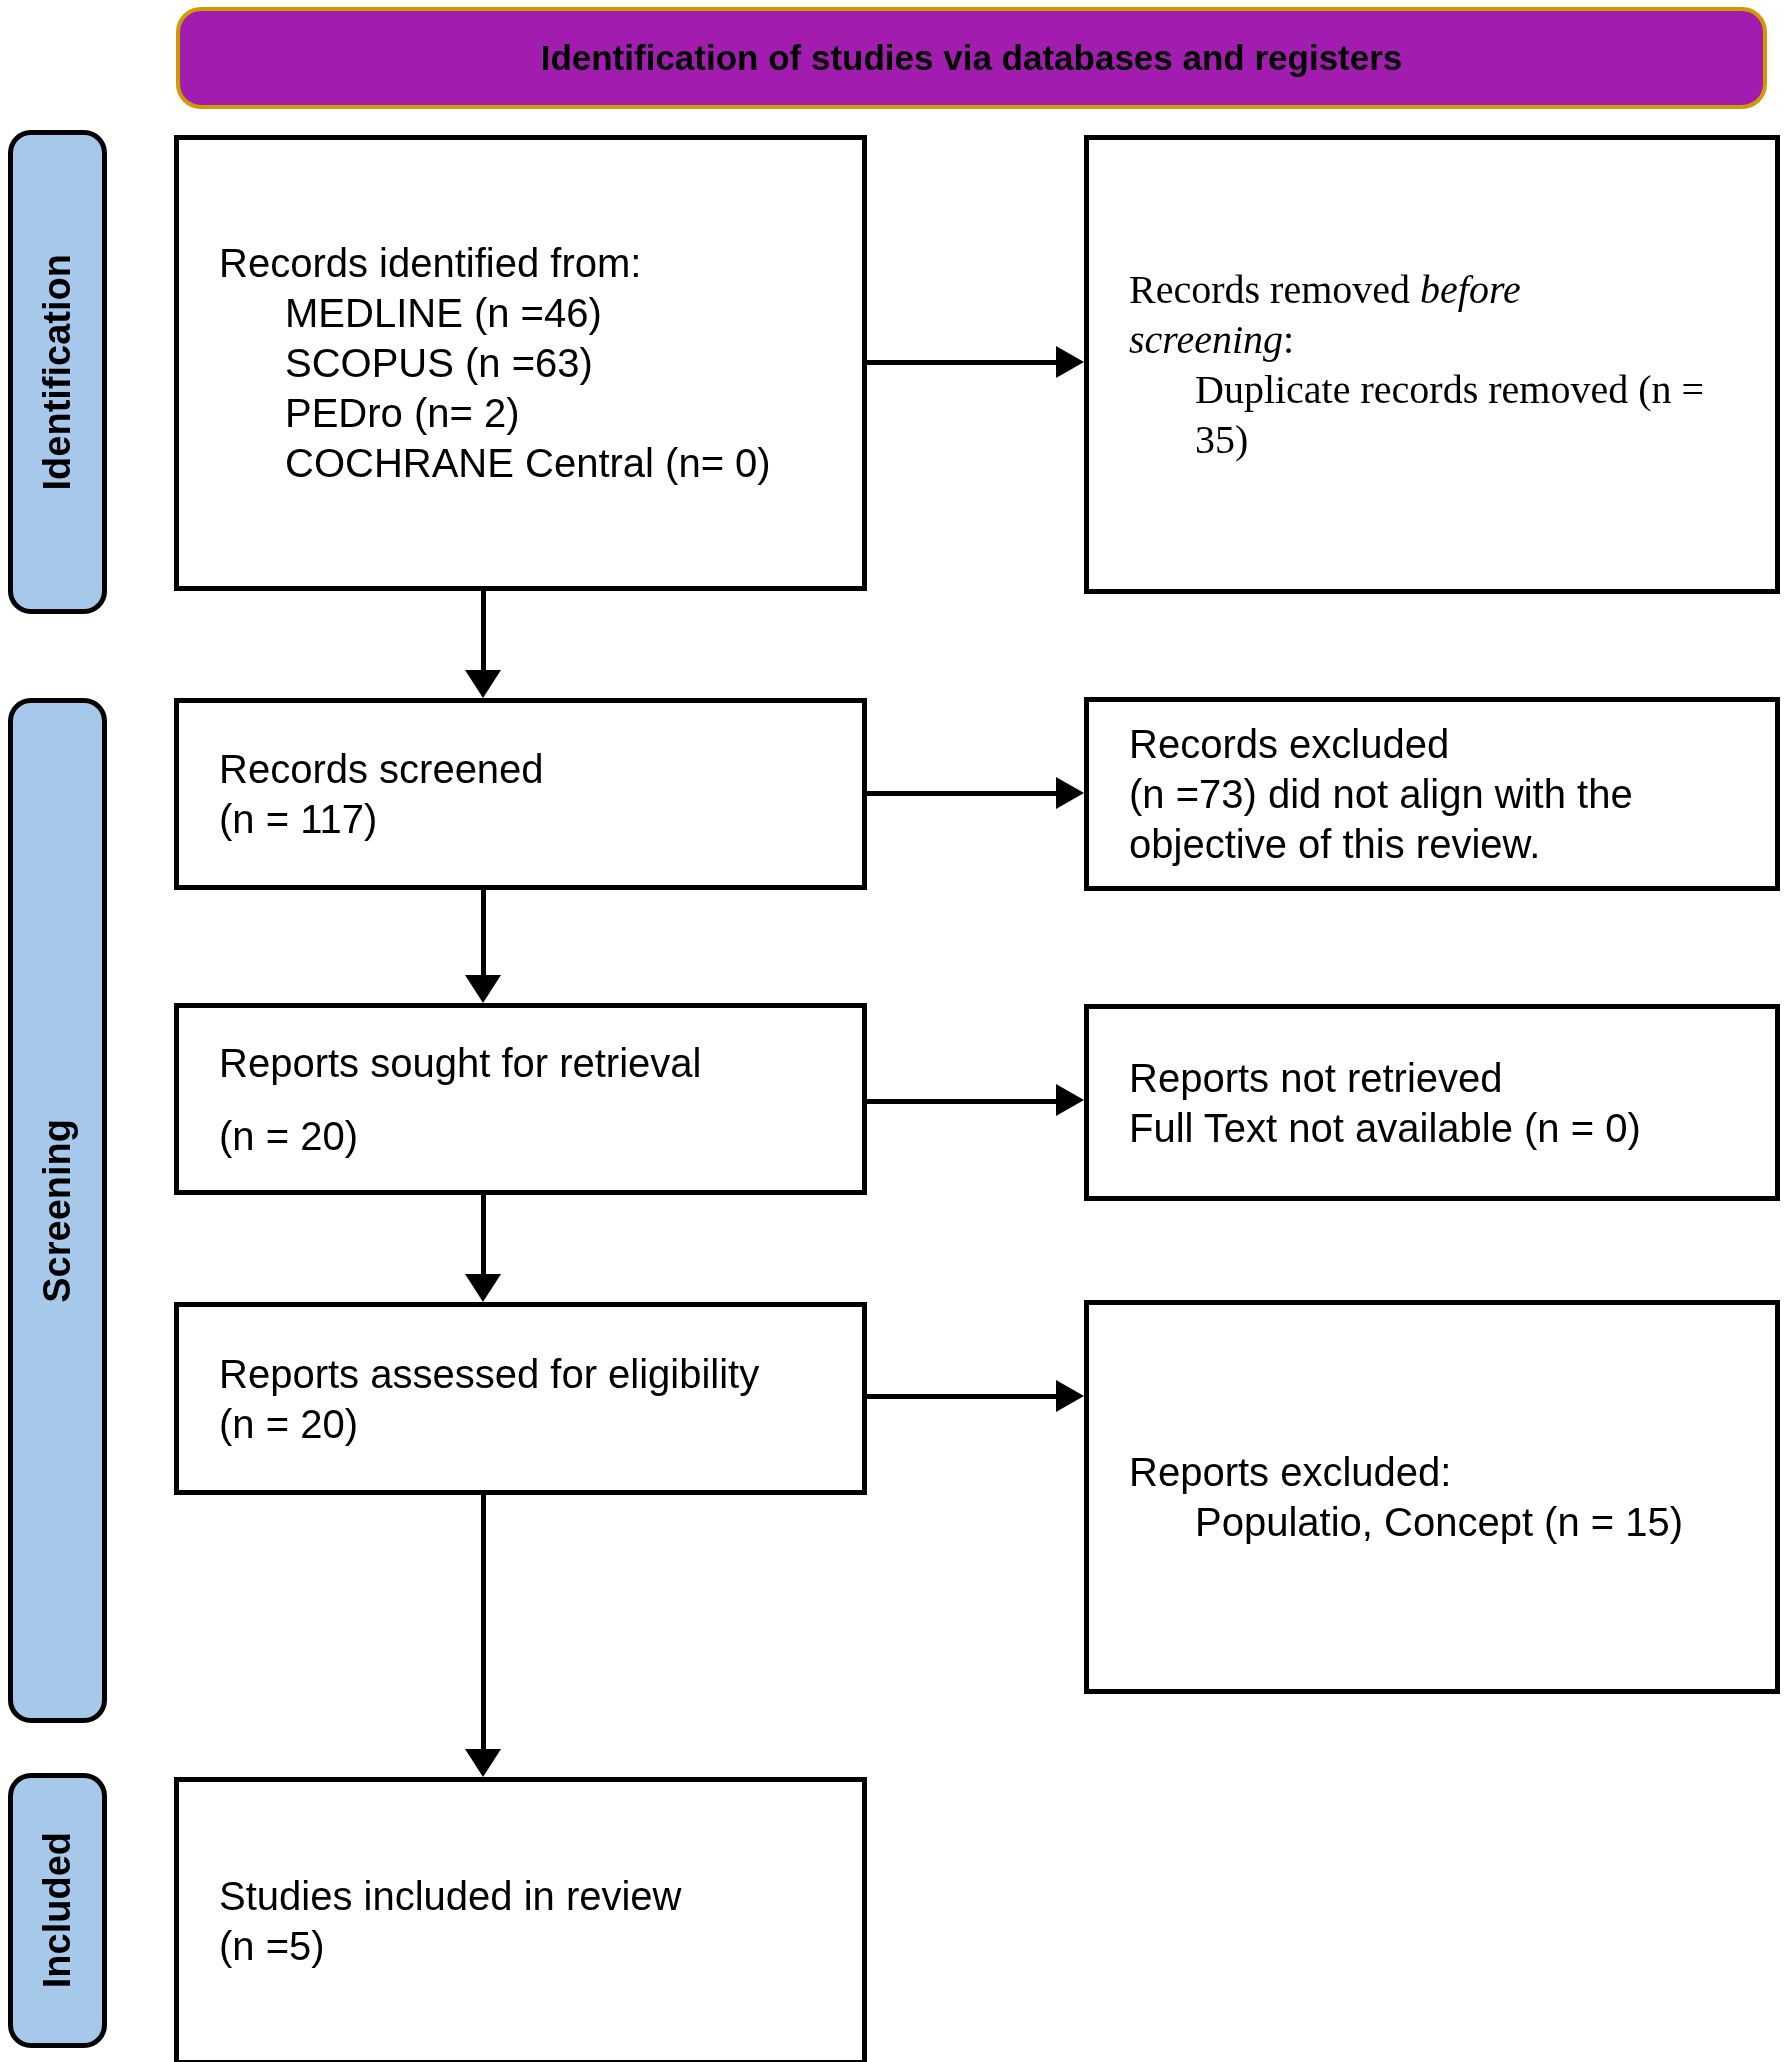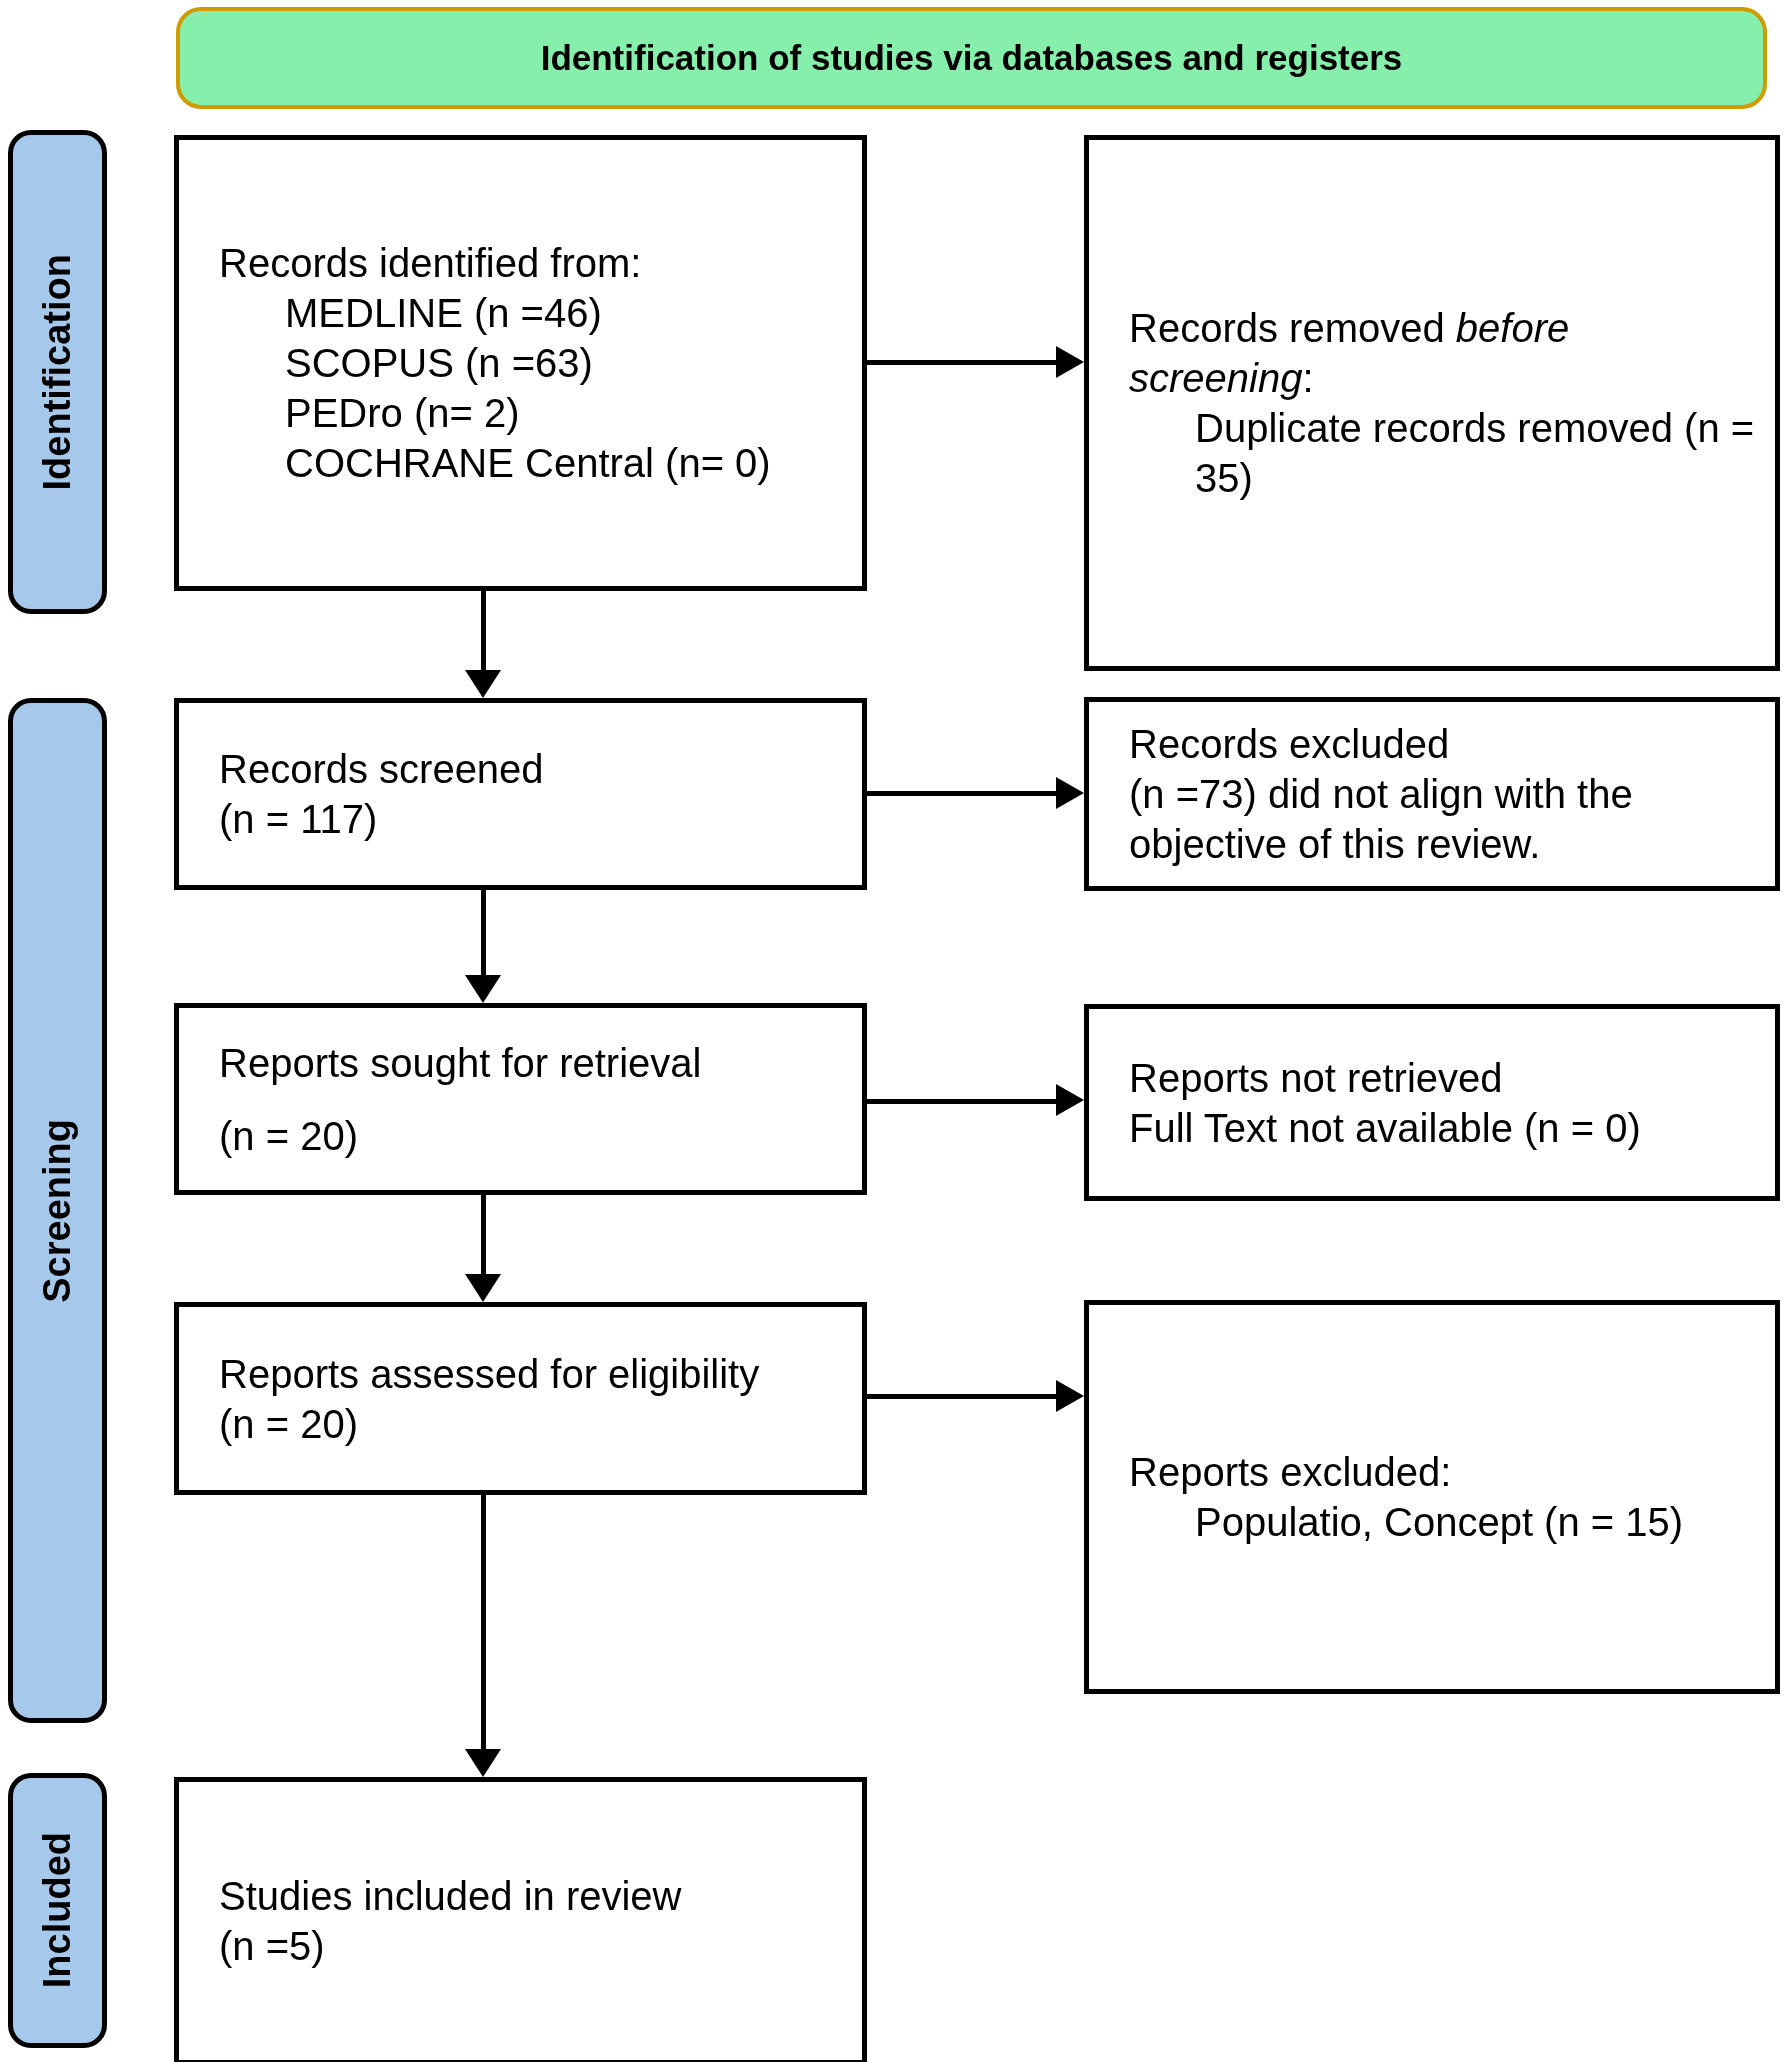--- a/index.html
+++ b/index.html
@@ -14,21 +14,21 @@
     background: #ffffff;
     font-family: "Liberation Sans", "DejaVu Sans", sans-serif;
     color: #000000;
   }
 
   
   .banner {
     position: absolute;
     left: 176px; top: 6.6px;
     width: 1591px; height: 102px;
-    background: #86efac;
+    background: #a21caf;
     border: 4.1px solid #D09B00;
     border-radius: 25px;
     box-sizing: border-box;
     display: flex;
     align-items: center;
     justify-content: center;
   }
   .banner-text {
     font-size: 35px;
     font-weight: bold;
@@ -72,21 +72,21 @@
     line-height: 50px;
     padding-left: 40px;
     padding-right: 20px;
   }
   .box .line { display: block; }
   .box .indent { padding-left: 66px; }
   .col-left  { left: 174px;  width: 693px; }
   .col-right { left: 1084px; width: 696px; }
 
   #box-records-identified { top: 135px;  height: 456px; }
-  #box-records-removed    { top: 135px;  height: 536px; }
+  #box-records-removed    { top: 135px;  height: 459px; font-family: Liberation Serif, serif; }
   #box-records-screened   { top: 698px;  height: 192px; }
   #box-records-excluded   { top: 697px;  height: 194px; }
   #box-reports-sought     { top: 1003px; height: 192px; gap: 23px; }
   #box-reports-not-retrieved { top: 1004px; height: 197px; }
   #box-reports-assessed   { top: 1302px; height: 193px; }
   #box-reports-excluded   { top: 1300px; height: 394px; }
   #box-studies-included   { top: 1777px; height: 288px; }
 
   
   .vline {

